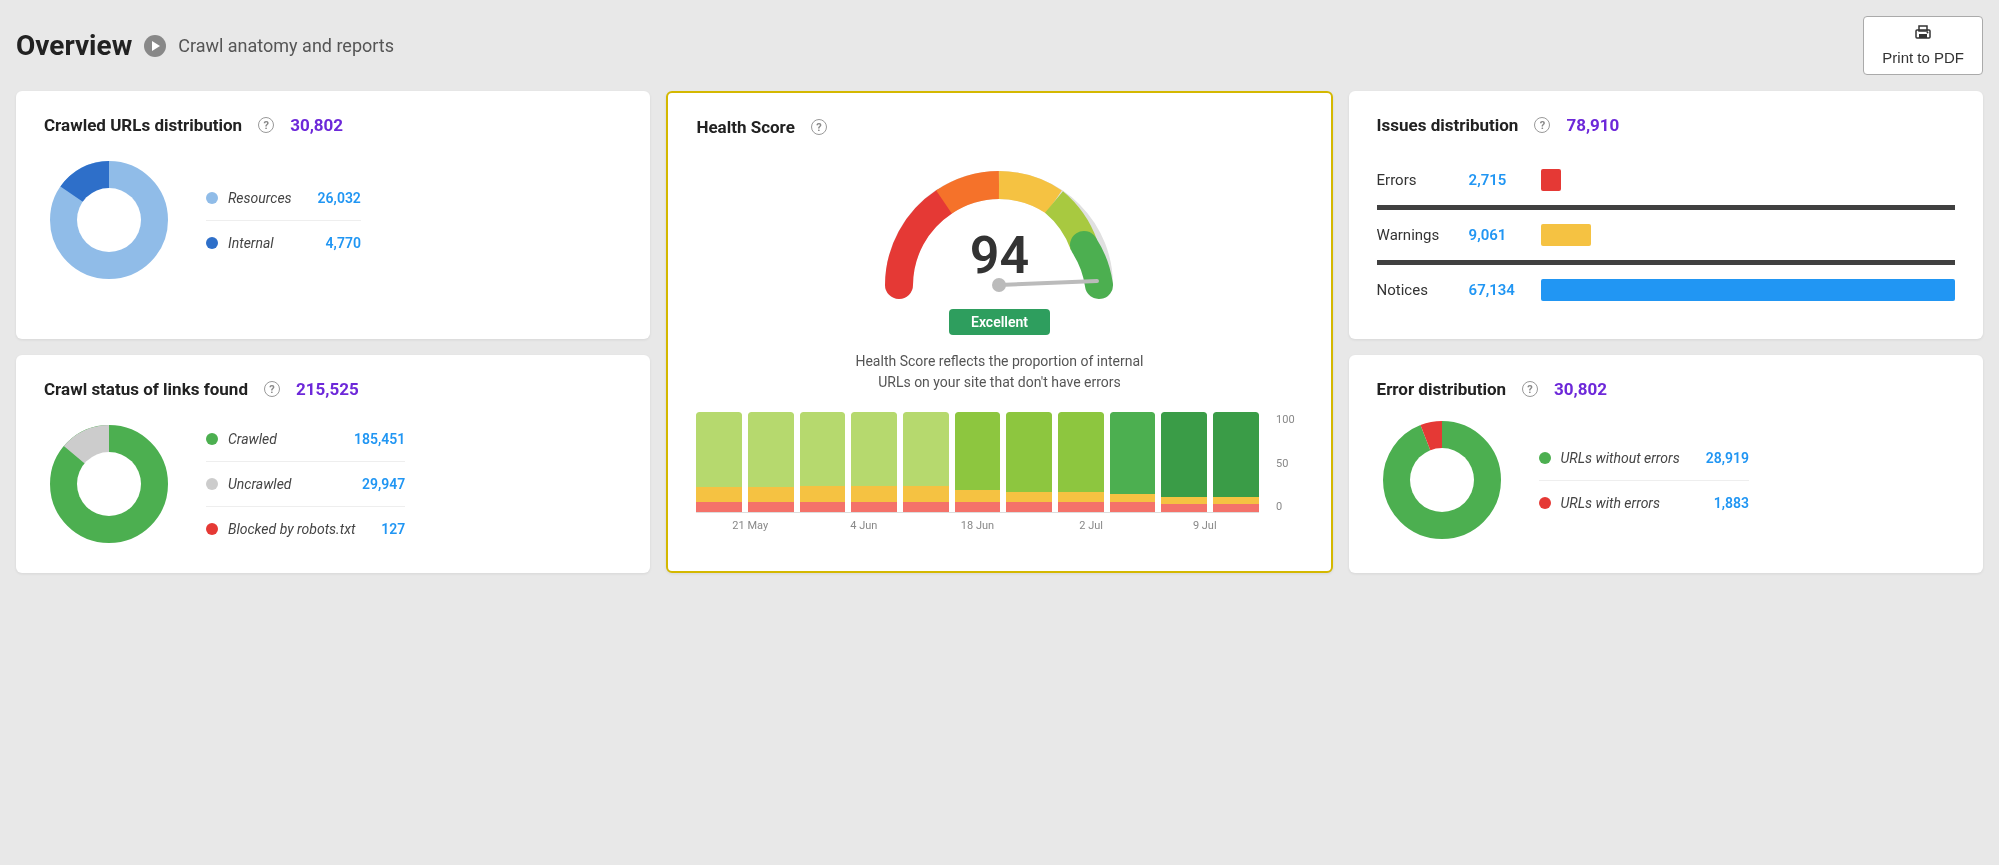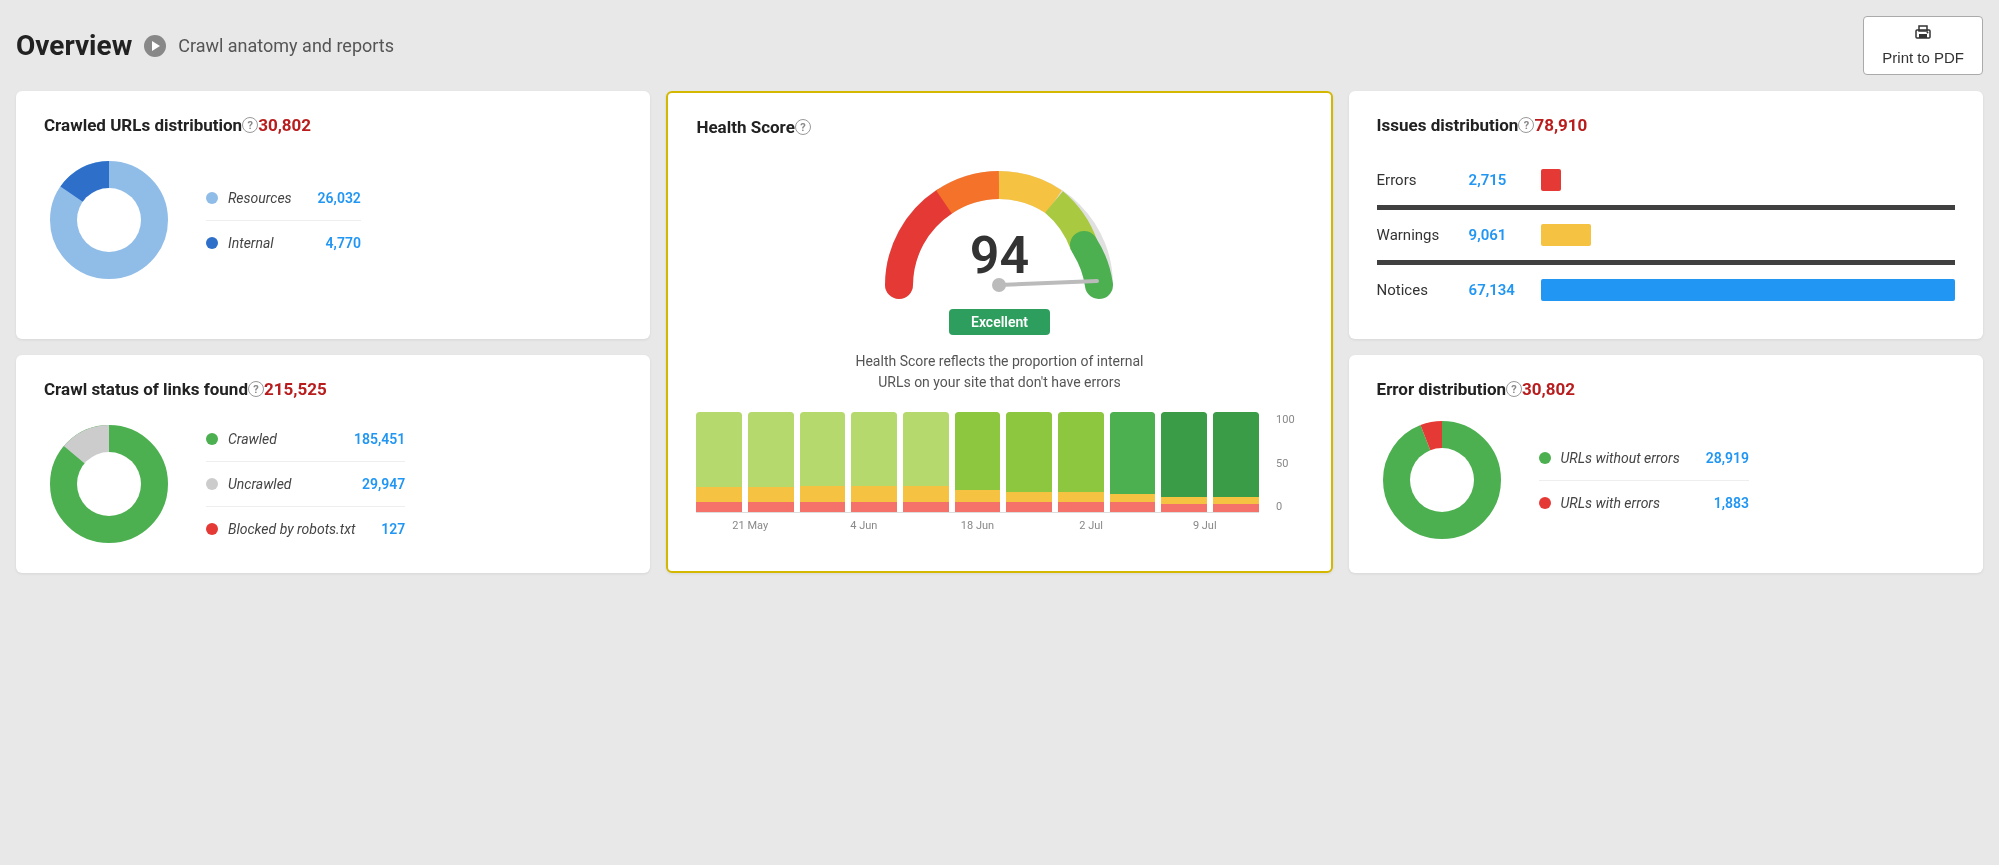--- a/index.html
+++ b/index.html
@@ -77,24 +77,24 @@
     }
     .card-highlighted {
       border: 2.5px solid #d4b800;
     }
     .card-title {
       font-size: 17px;
       font-weight: 700;
       color: #222;
       display: flex;
       align-items: center;
-      gap: 0;
+      gap: 16px;
     }
     .card-title-count {
-      color: #b91c1c;
+      color: #6d28d9;
       font-weight: 700;
     }
     .help-icon {
       width: 16px;
       height: 16px;
       border-radius: 50%;
       border: 1.5px solid #999;
       display: inline-flex;
       align-items: center;
       justify-content: center;

